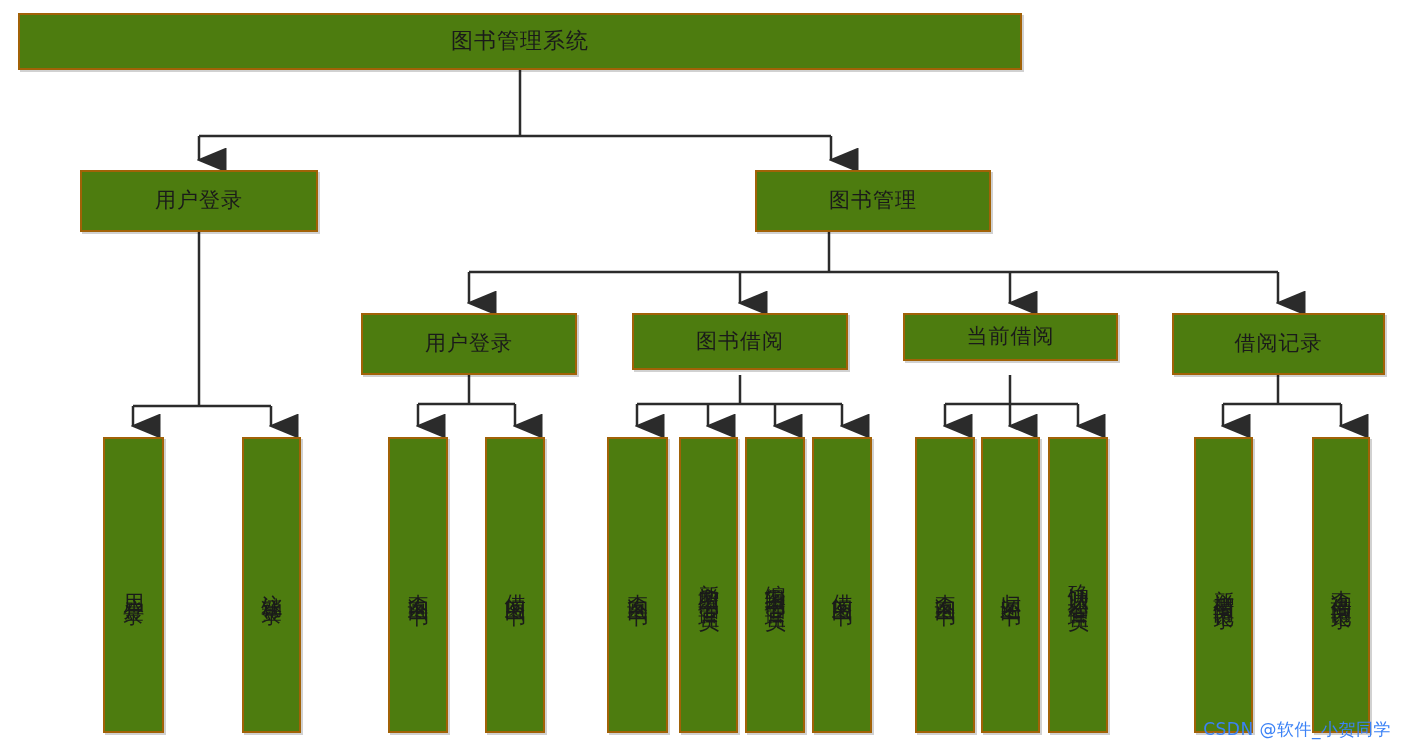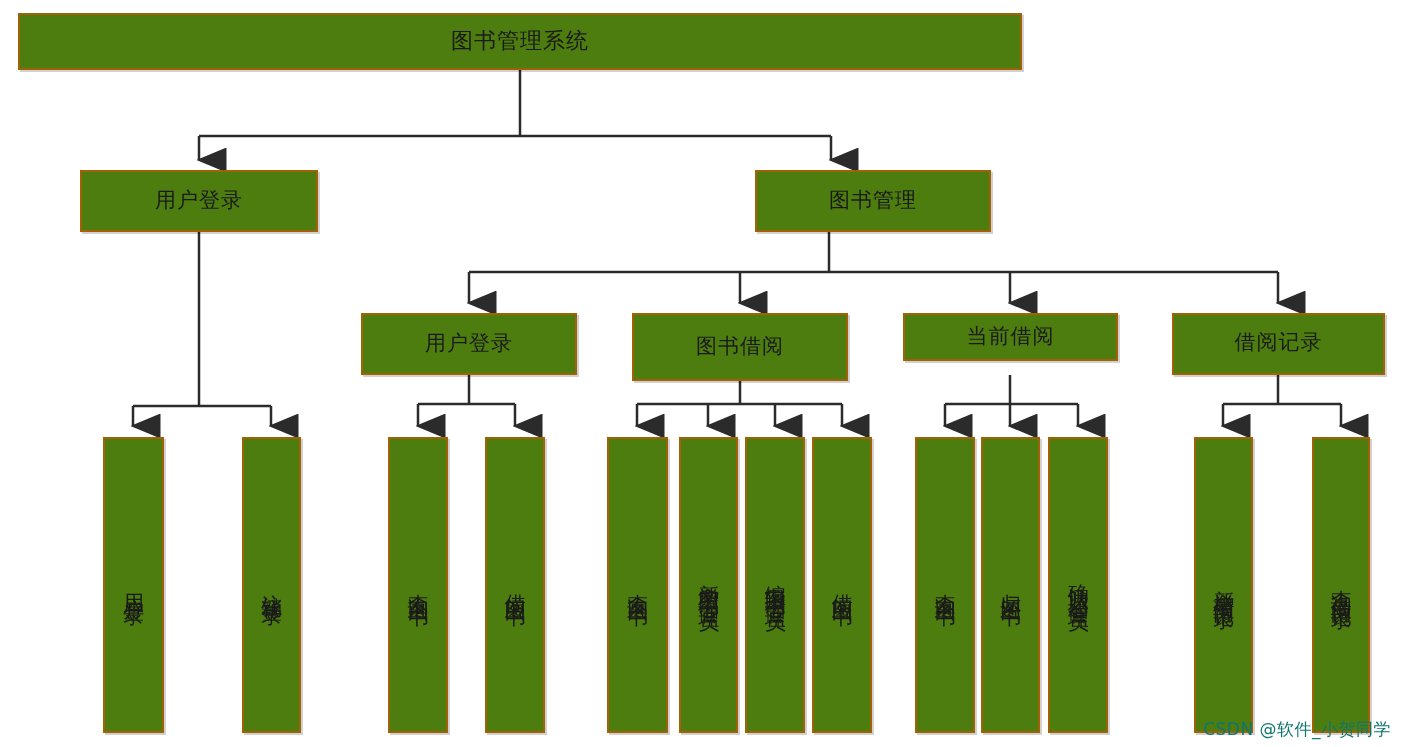--- a/index.html
+++ b/index.html
@@ -51,21 +51,21 @@
     text-align: center;
   }
   .node.root {
     font-size: 22px;
   }
   .watermark {
     position: absolute;
     right: 14px;
     bottom: 6px;
     font-size: 17px;
-    color: #0f766e;
+    color: #3b82f6;
     letter-spacing: 0.5px;
     white-space: nowrap;
     user-select: none;
   }
 </style>
 </head>
 <body>
 
 <div id="canvas">
 
@@ -118,23 +118,23 @@
       <path d="M1341,404 L1341,426" marker-end="url(#arrow)"></path>
     </g>
   </svg>
 
   <div class="node horiz root" style="left:18px; top:13px; width:1004px; height:57px;">图书管理系统</div>
 
   <div class="node horiz" style="left:80px; top:170px; width:238px; height:62px;">用户登录</div>
   <div class="node horiz" style="left:711px; top:170px; width:236px; height:62px;margin-left:44px;">图书管理</div>
 
   <div class="node horiz" style="left:361px; top:313px; width:216px; height:62px;">用户登录</div>
-  <div class="node horiz" style="left:632px; top:313px; width:216px; height:68px;">图书借阅</div>
+  <div class="node horiz" style="left:632px; top:313px; width:216px; height:57px;">图书借阅</div>
   <div class="node horiz" style="left:903px; top:313px; width:215px; height:48px;">当前借阅</div>
-  <div class="node horiz" style="left:1172px; top:313px; width:213px; height:62px;font-family:Liberation Mono, monospace;">借阅记录</div>
+  <div class="node horiz" style="left:1172px; top:313px; width:213px; height:62px;">借阅记录</div>
 
   <div class="node vert" style="left:103px; top:437px; width:61px; height:296px;">用户登录</div>
   <div class="node vert" style="left:242px; top:437px; width:59px; height:296px;">注销登录</div>
 
   <div class="node vert" style="left:388px; top:437px; width:60px; height:296px;">查询图书</div>
   <div class="node vert" style="left:485px; top:437px; width:60px; height:296px;">借阅图书</div>
 
   <div class="node vert" style="left:607px; top:437px; width:61px; height:296px;">查询图书</div>
   <div class="node vert" style="left:679px; top:437px; width:59px; height:296px;">新增图书（管理员）</div>
   <div class="node vert" style="left:745px; top:437px; width:60px; height:296px;">编辑图书（管理员）</div>

